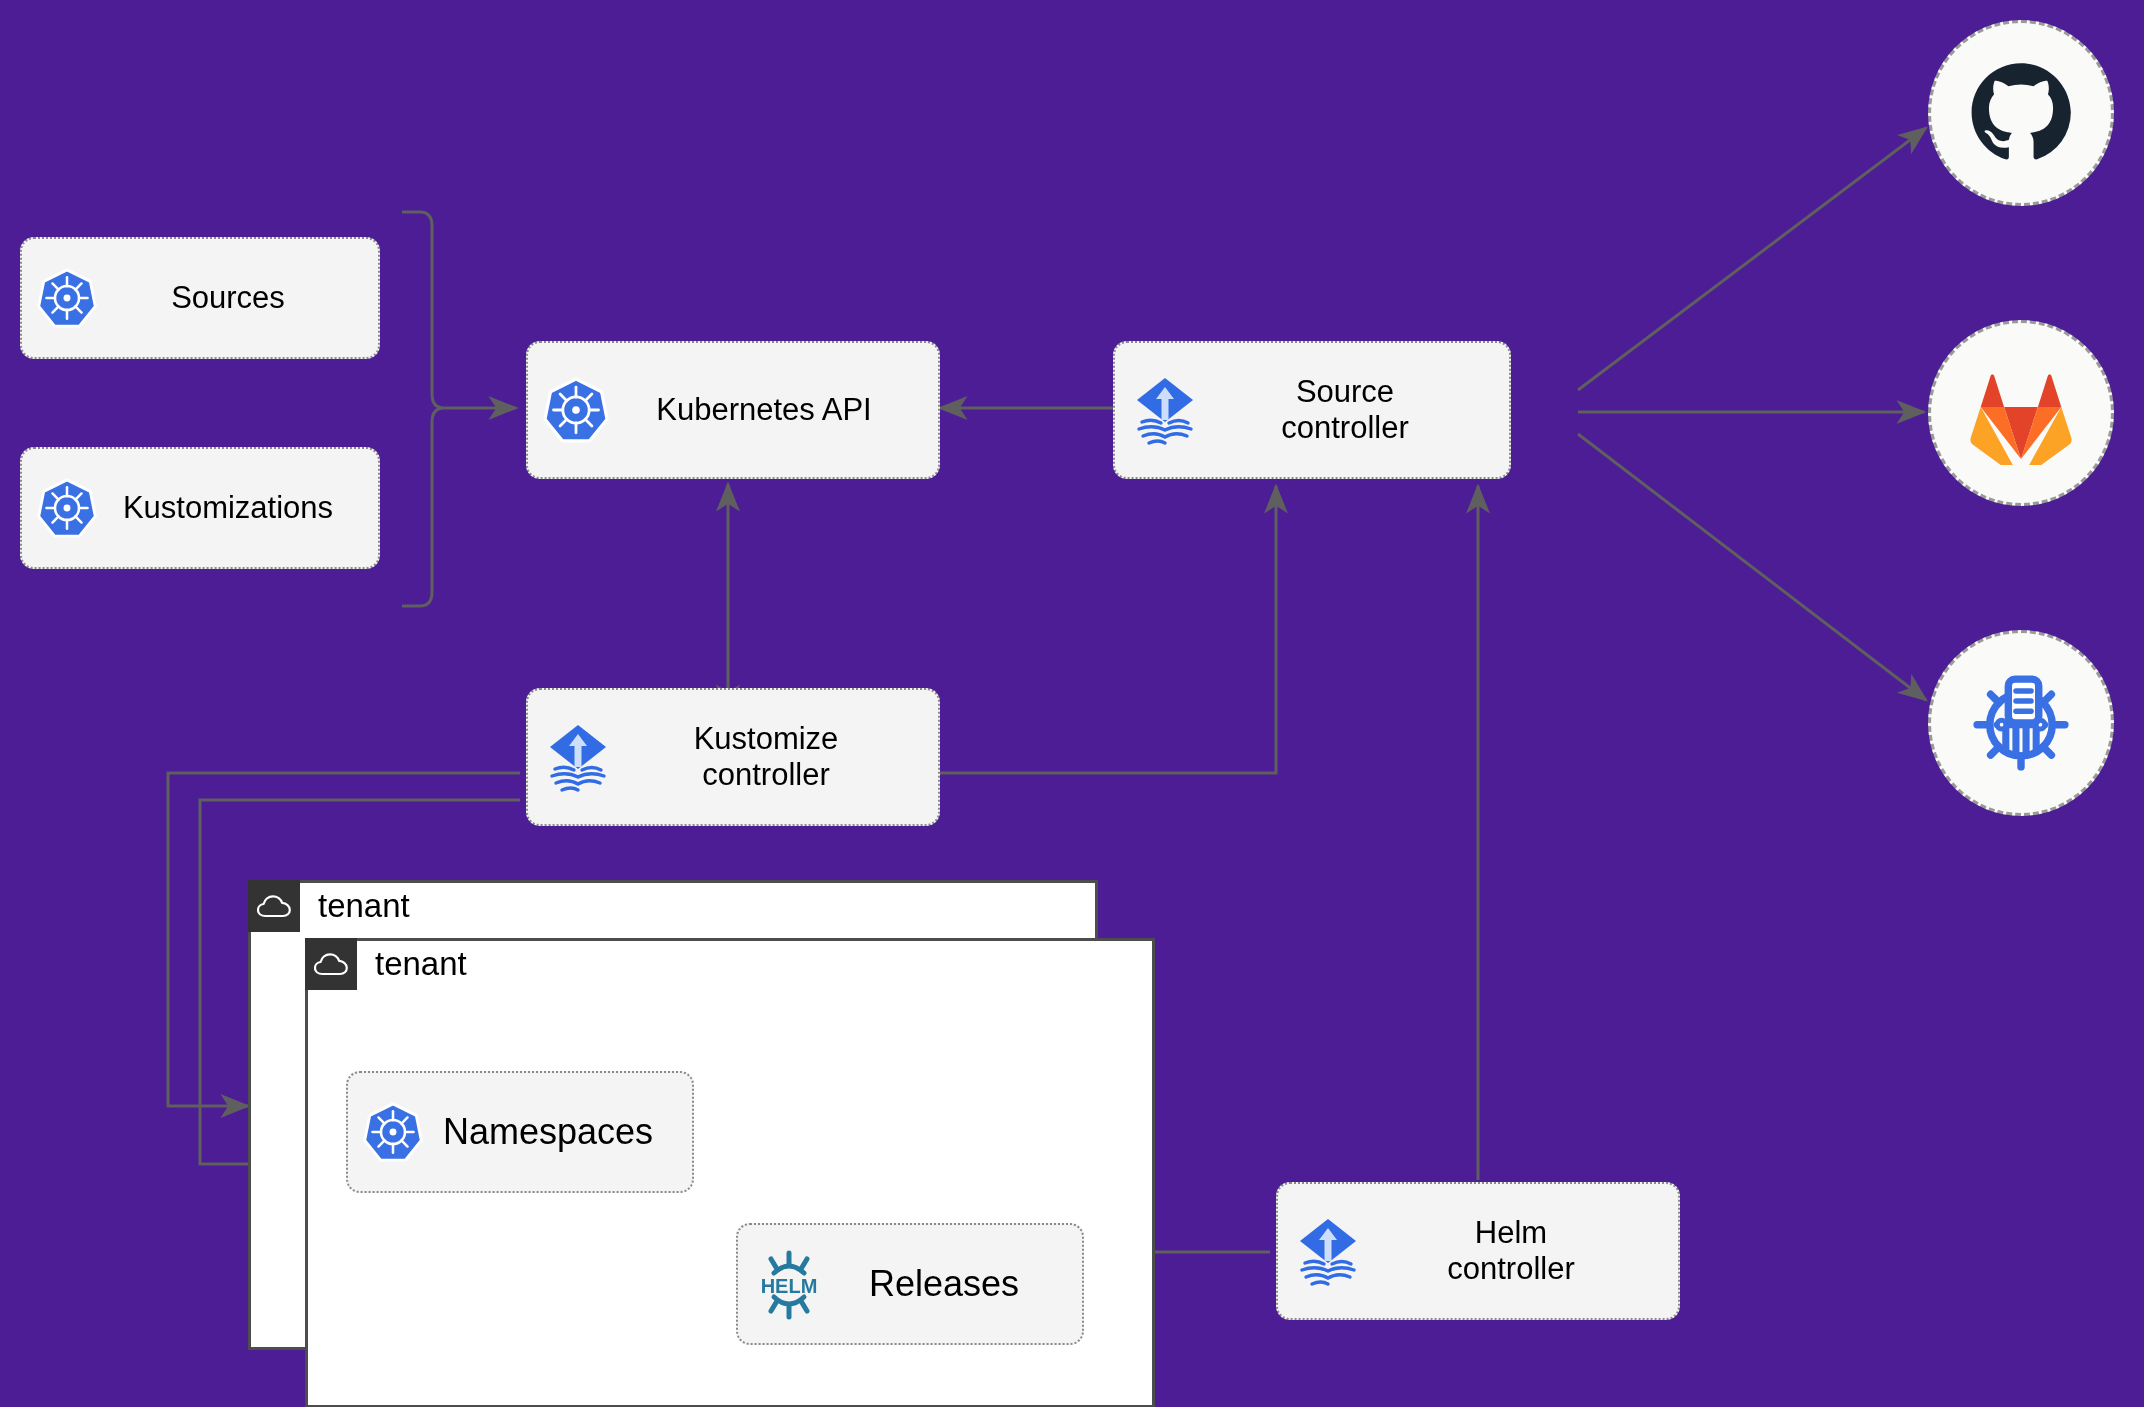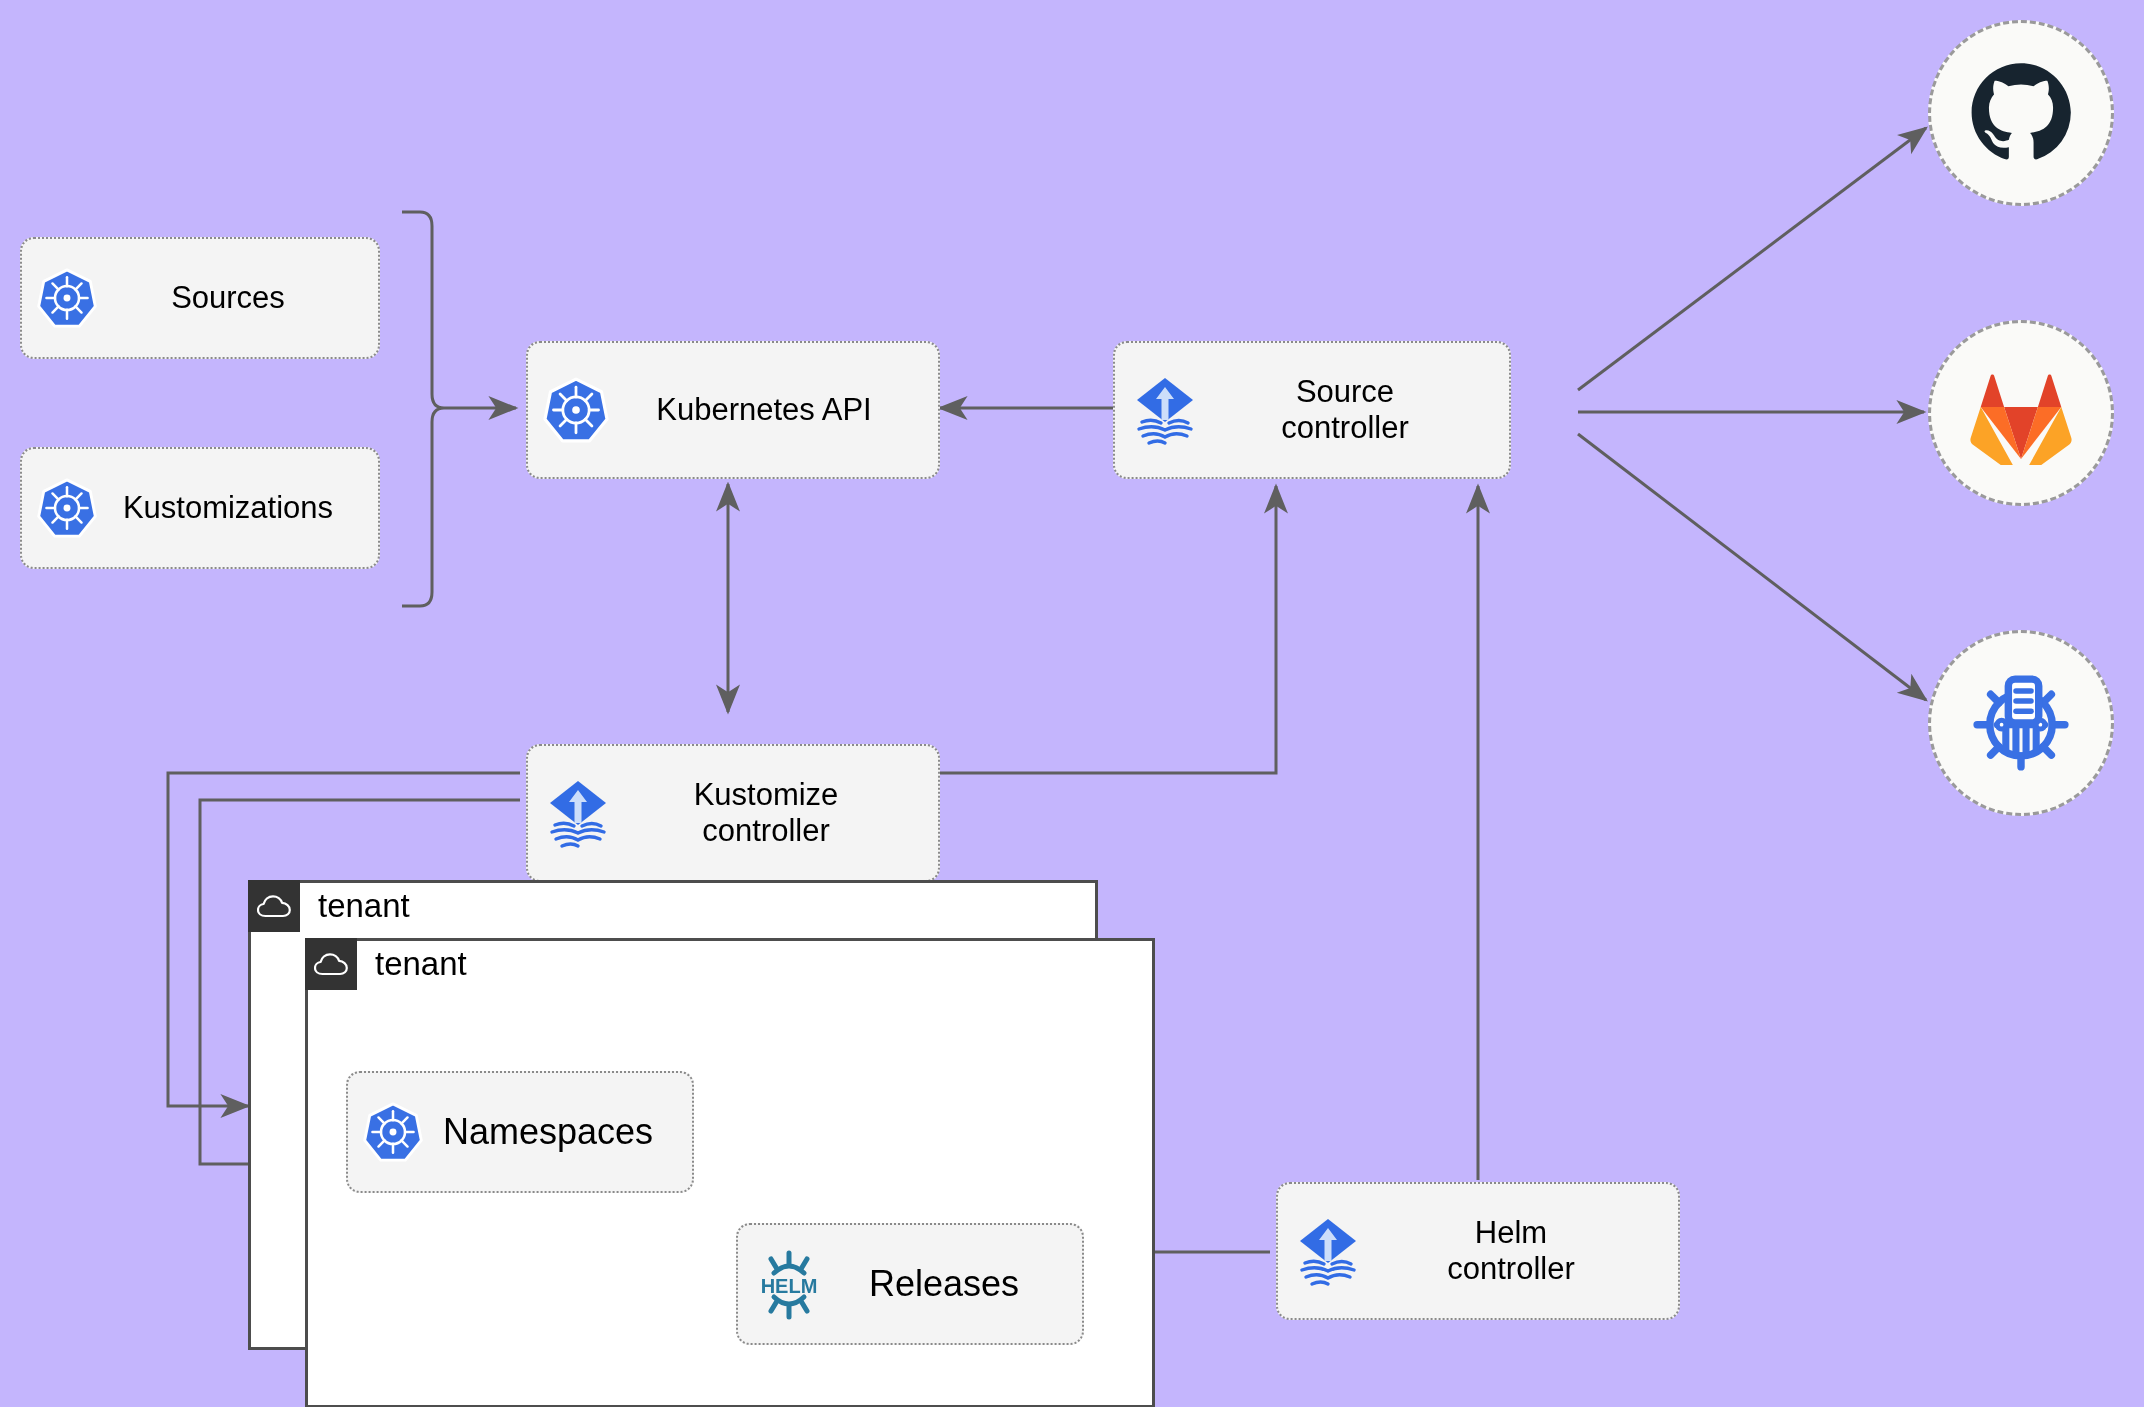--- a/index.html
+++ b/index.html
@@ -8,21 +8,21 @@
     background: #ffffff;
   }
   body {
     font-family: "Liberation Sans", sans-serif;
     color: #000000;
   }
   #canvas {
     position: relative;
     width: 2144px;
     height: 1407px;
-    background: #c4b5fd;
+    background: #4c1d95;
     overflow: hidden;
   }
   svg.wires {
     position: absolute;
     left: 0; top: 0;
     width: 2144px;
     height: 1407px;
     pointer-events: none;
   }
   
@@ -213,21 +213,21 @@
           <path d="M10 55 Q 24 50 36 56 Q 48 50 62 55"></path>
           <path d="M14 62 Q 26 57 36 63 Q 46 57 58 62"></path>
           <path d="M20 69 Q 29 65 36 69"></path>
         </g>
       </svg>
     </span>
     <span class="lbl">Source
 controller</span>
   </div>
 
-  <div class="card" style="left:526px; top:744px; width:414px; height:138px;justify-content:center;">
+  <div class="card" style="left:526px; top:688px; width:414px; height:138px;justify-content:center;">
     <span class="ico">
       <svg width="72" height="72" viewBox="0 0 72 72">
         <path d="M36 4 L64 26 L36 48 L8 26 Z" fill="#326ce5"></path>
         <path d="M36 13 L45 25 L39.5 25 L39.5 46 L32.5 46 L32.5 25 L27 25 Z" fill="#cddefa"></path>
         <g fill="none" stroke="#326ce5" stroke-width="3.4" stroke-linecap="round">
           <path d="M13 48 Q 23 44 32 49"></path>
           <path d="M40 49 Q 50 44 59 49"></path>
           <path d="M10 55 Q 24 50 36 56 Q 48 50 62 55"></path>
           <path d="M14 62 Q 26 57 36 63 Q 46 57 58 62"></path>
           <path d="M20 69 Q 29 65 36 69"></path>

